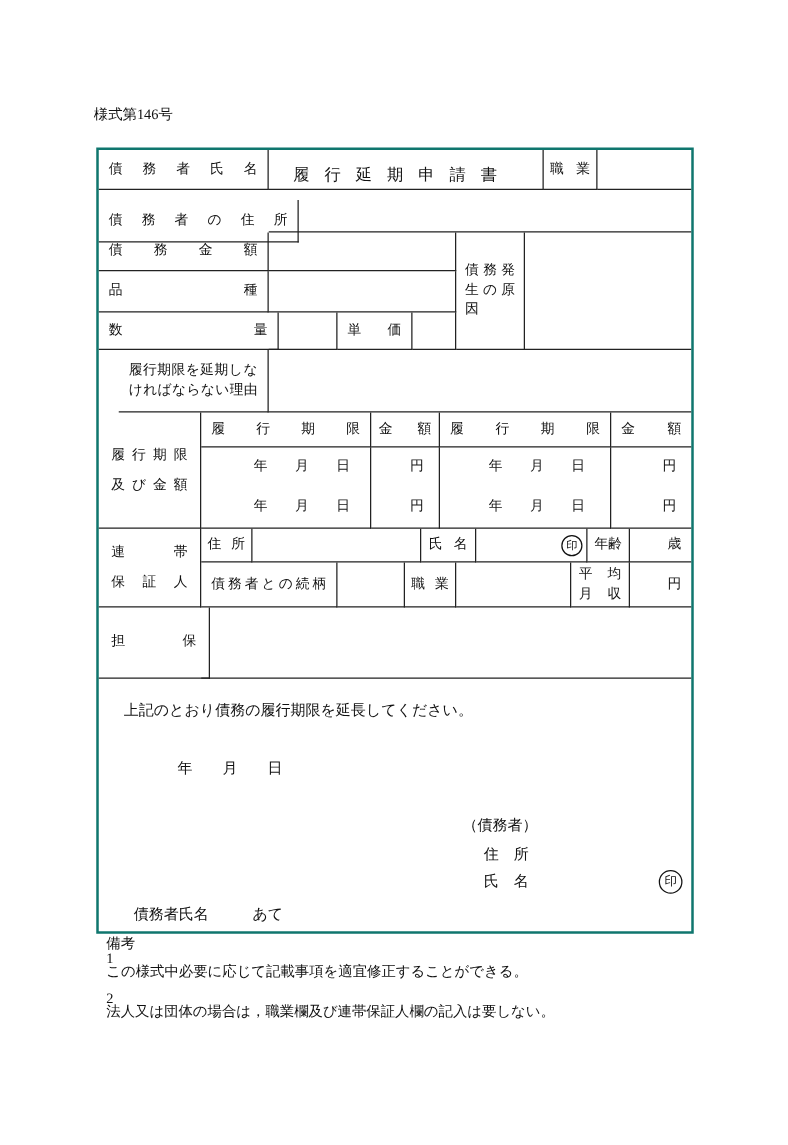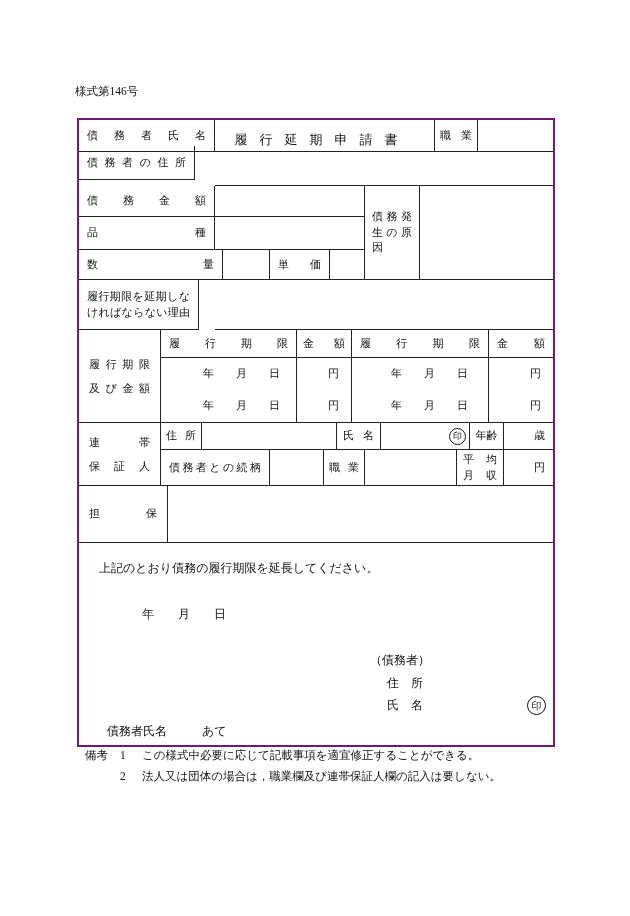--- a/index.html
+++ b/index.html
@@ -6,21 +6,21 @@
   body{
     width:630px;height:916px;background:#ffffff;position:relative;
     font-family:"Liberation Serif","DejaVu Serif",serif;
     color:#111;-webkit-font-smoothing:antialiased;
   }
   .page{position:absolute;inset:0;background:#fff;}
   .form-number{position:absolute;left:75px;top:84px;font-size:11.5px;}
   .title{position:absolute;left:77px;top:99px;width:478px;text-align:center;
          font-size:13px;letter-spacing:12px;padding-left:12px;box-sizing:border-box;margin-top:32px;}
   .tbox{position:absolute;left:77px;top:118px;width:478px;height:629px;
-        border:2px solid #701a75;box-sizing:border-box;}
+        border:2px solid #0f766e;box-sizing:border-box;}
   .c{position:absolute;box-sizing:border-box;border-right:1px solid #222;
      border-bottom:1px solid #222;font-size:11px;line-height:1.45;}
   .nr{border-right:none;}
   .lab{display:flex;align-items:center;padding:0 8px;}
   .lab>span{display:block;width:100%;text-align:justify;text-align-last:justify;
             white-space:pre-line;}
   .lab.ctr>span{text-align:center;text-align-last:center;}
   .sp>span{line-height:2.2;}
   .unit{display:flex;align-items:center;justify-content:flex-end;padding-right:8px;}
   .dates{display:flex;flex-direction:column;justify-content:space-around;
@@ -28,21 +28,21 @@
   .yens{display:flex;flex-direction:column;justify-content:space-around;
         align-items:flex-end;padding-right:12px;}
   .sealcell{display:flex;align-items:center;justify-content:flex-end;padding-right:3px;}
   .seal{width:15px;height:15px;border:1px solid #111;border-radius:50%;
         display:inline-flex;align-items:center;justify-content:center;
         font-size:9px;line-height:1;flex:0 0 auto;}
   .free{position:absolute;font-size:12px;}
   .name-line{display:flex;align-items:center;gap:104px;}
   .addressee-line{display:flex;gap:35px;}
   .notes{position:absolute;left:85px;top:750px;font-size:11.5px;line-height:1.0;}
-  .note-row{display:flex;margin-bottom:9px;}
+  .note-row{display:flex;margin-bottom:9px;flex-direction:column;}
   .note-label{width:35px;}
   .note-num{width:22px;}
 </style>
 </head>
 <body>
 
 <div class="page">
 
   <div class="form-number">様式第146号</div>
   <div class="title">履行延期申請書</div>
@@ -51,21 +51,21 @@
 
     <div class="c lab" style="left:0;top:0;width:136px;height:32px">
         <span>債務者氏名</span>
       </div>
     <div class="c" style="left:136px;top:0;width:220px;height:32px"></div>
     <div class="c lab" style="left:356px;top:0;width:43px;height:32px;padding:0 5px">
         <span>職業</span>
       </div>
     <div class="c nr" style="left:399px;top:0;width:75px;height:32px"></div>
 
-    <div class="c lab" style="left:0;top:26px;width:116px;height:34px">
+    <div class="c lab" style="left:0;top:40px;width:160px;height:34px">
         <span>債務者の住所</span>
       </div>
     <div class="c nr" style="left:136px;top:32px;width:338px;height:34px"></div>
 
     <div class="c lab" style="left:0;top:66px;width:136px;height:31px">
         <span>債務金額</span>
       </div>
     <div class="c" style="left:136px;top:66px;width:150px;height:31px"></div>
     <div class="c lab" style="left:286px;top:66px;width:55px;height:94px;padding:0 7px">
         <span>債務発
@@ -81,21 +81,21 @@
 
     <div class="c lab" style="left:0;top:130px;width:144px;height:30px">
         <span>数量</span>
       </div>
     <div class="c" style="left:136px;top:130px;width:55px;height:30px"></div>
     <div class="c lab" style="left:191px;top:130px;width:60px;height:30px">
         <span>単価</span>
       </div>
     <div class="c" style="left:251px;top:130px;width:35px;height:30px"></div>
 
-    <div class="c lab" style="left:0;top:160px;width:120px;height:50px">
+    <div class="c lab" style="left:16px;top:160px;width:120px;height:50px">
         <span>履行期限を延期しな
 ければならない理由</span>
       </div>
     <div class="c nr" style="left:136px;top:160px;width:338px;height:50px"></div>
 
     <div class="c lab sp" style="left:0;top:210px;width:82px;height:93px;padding:0 10px">
         <span>履行期限
 及び金額</span>
       </div>
     <div class="c lab" style="left:82px;top:210px;width:136px;height:28px">

